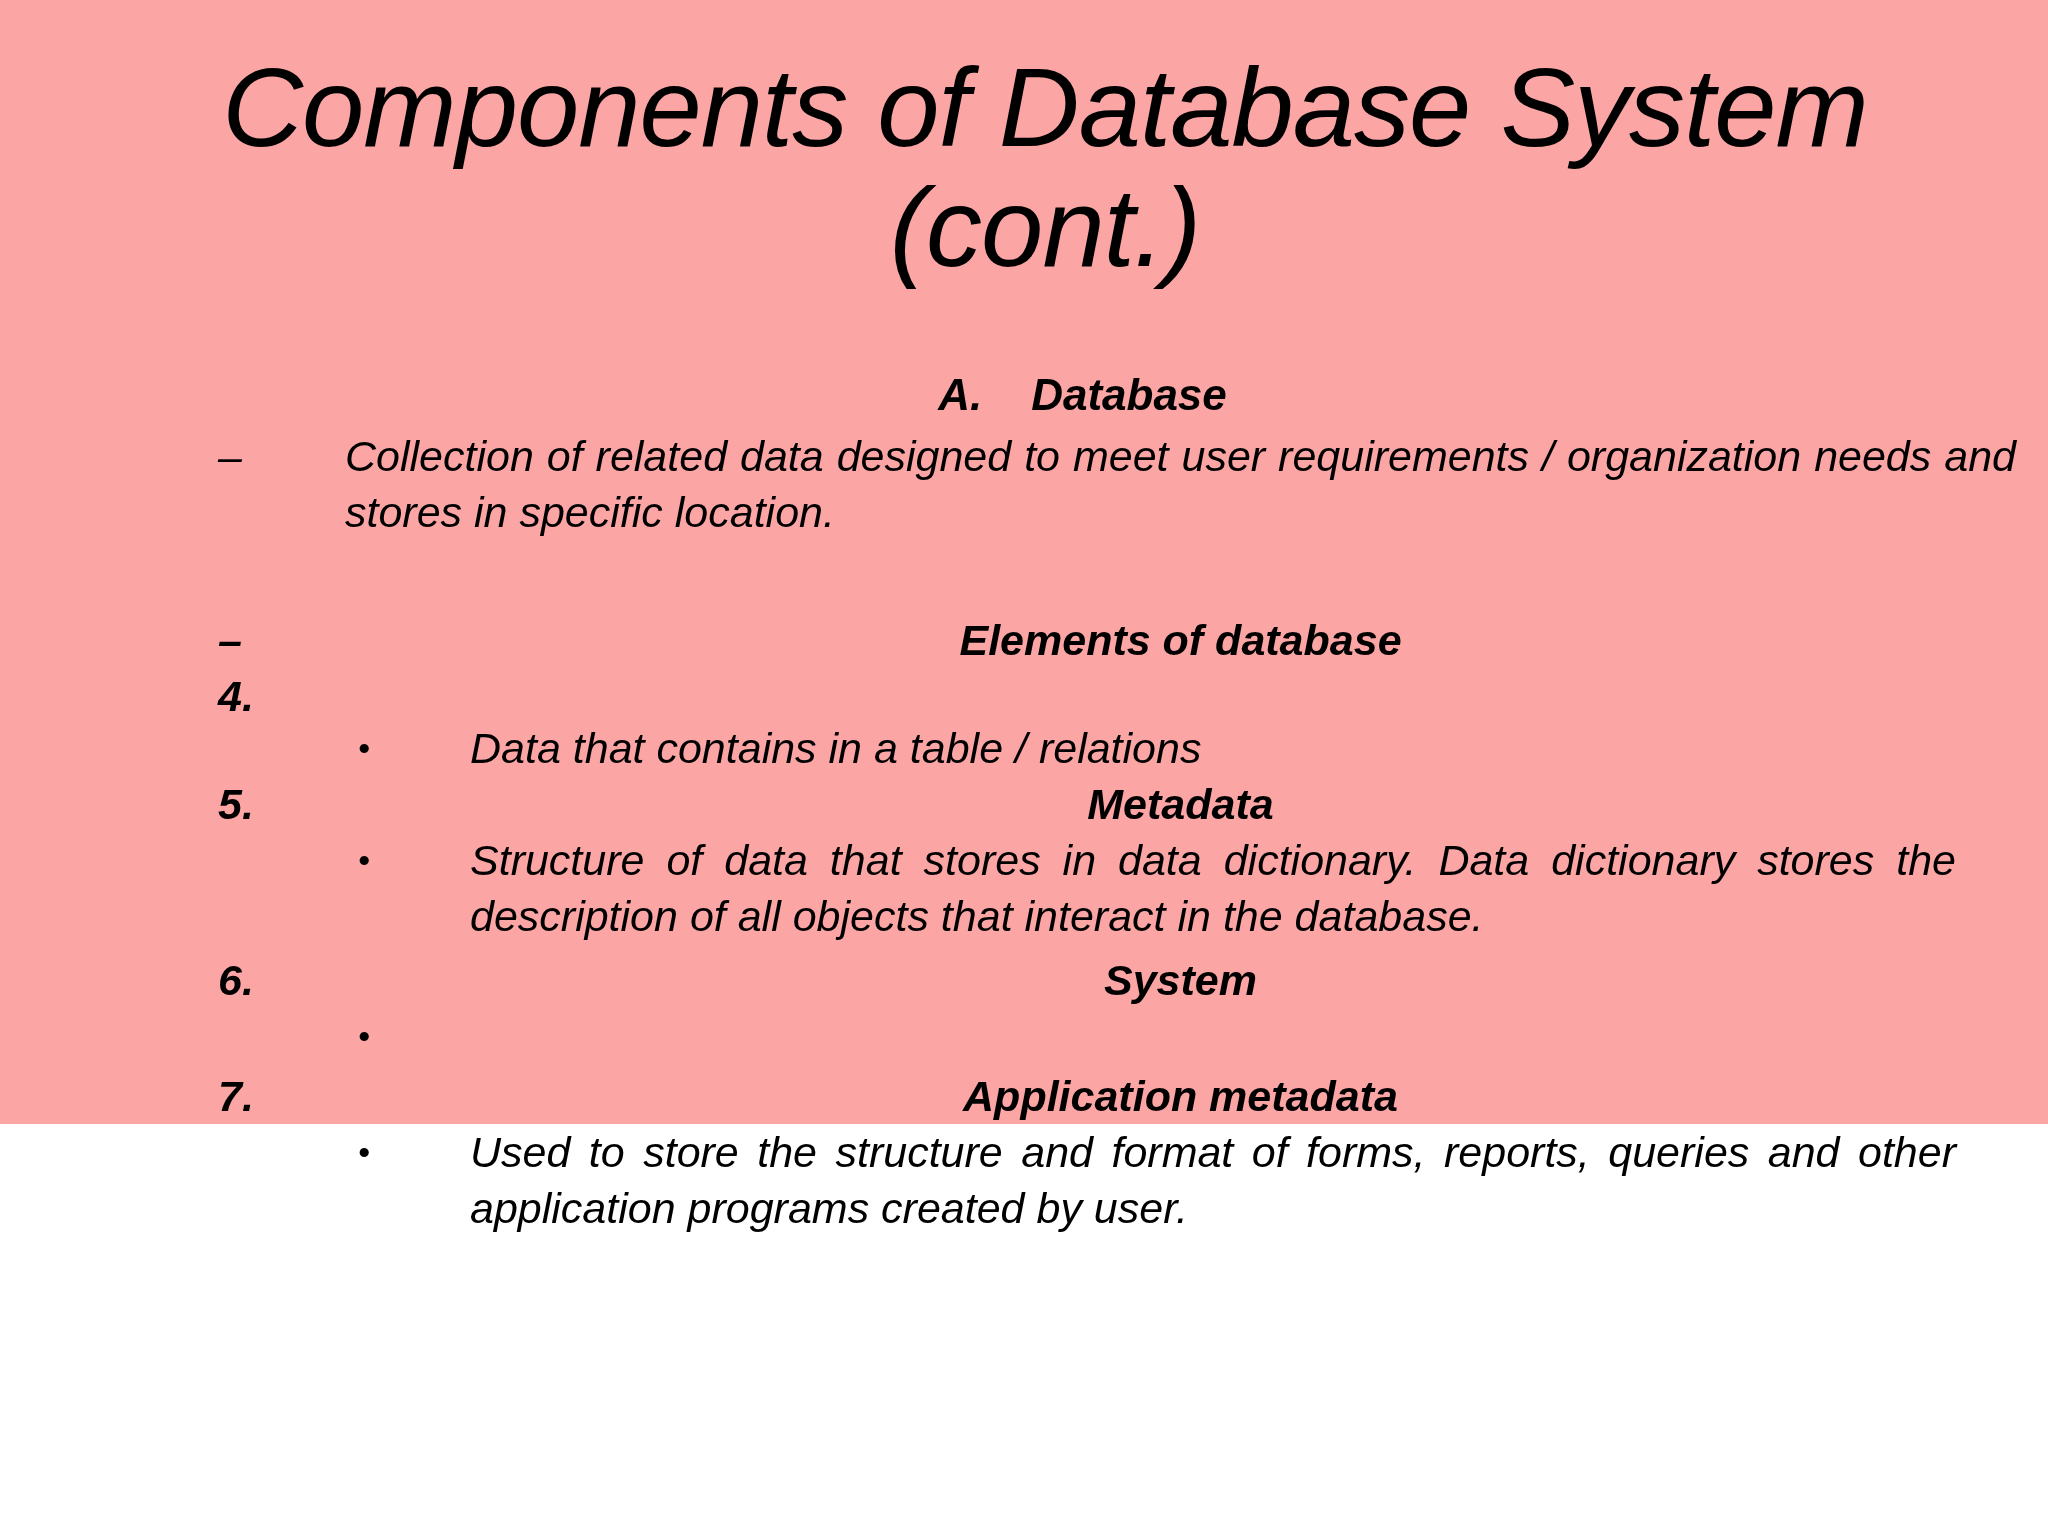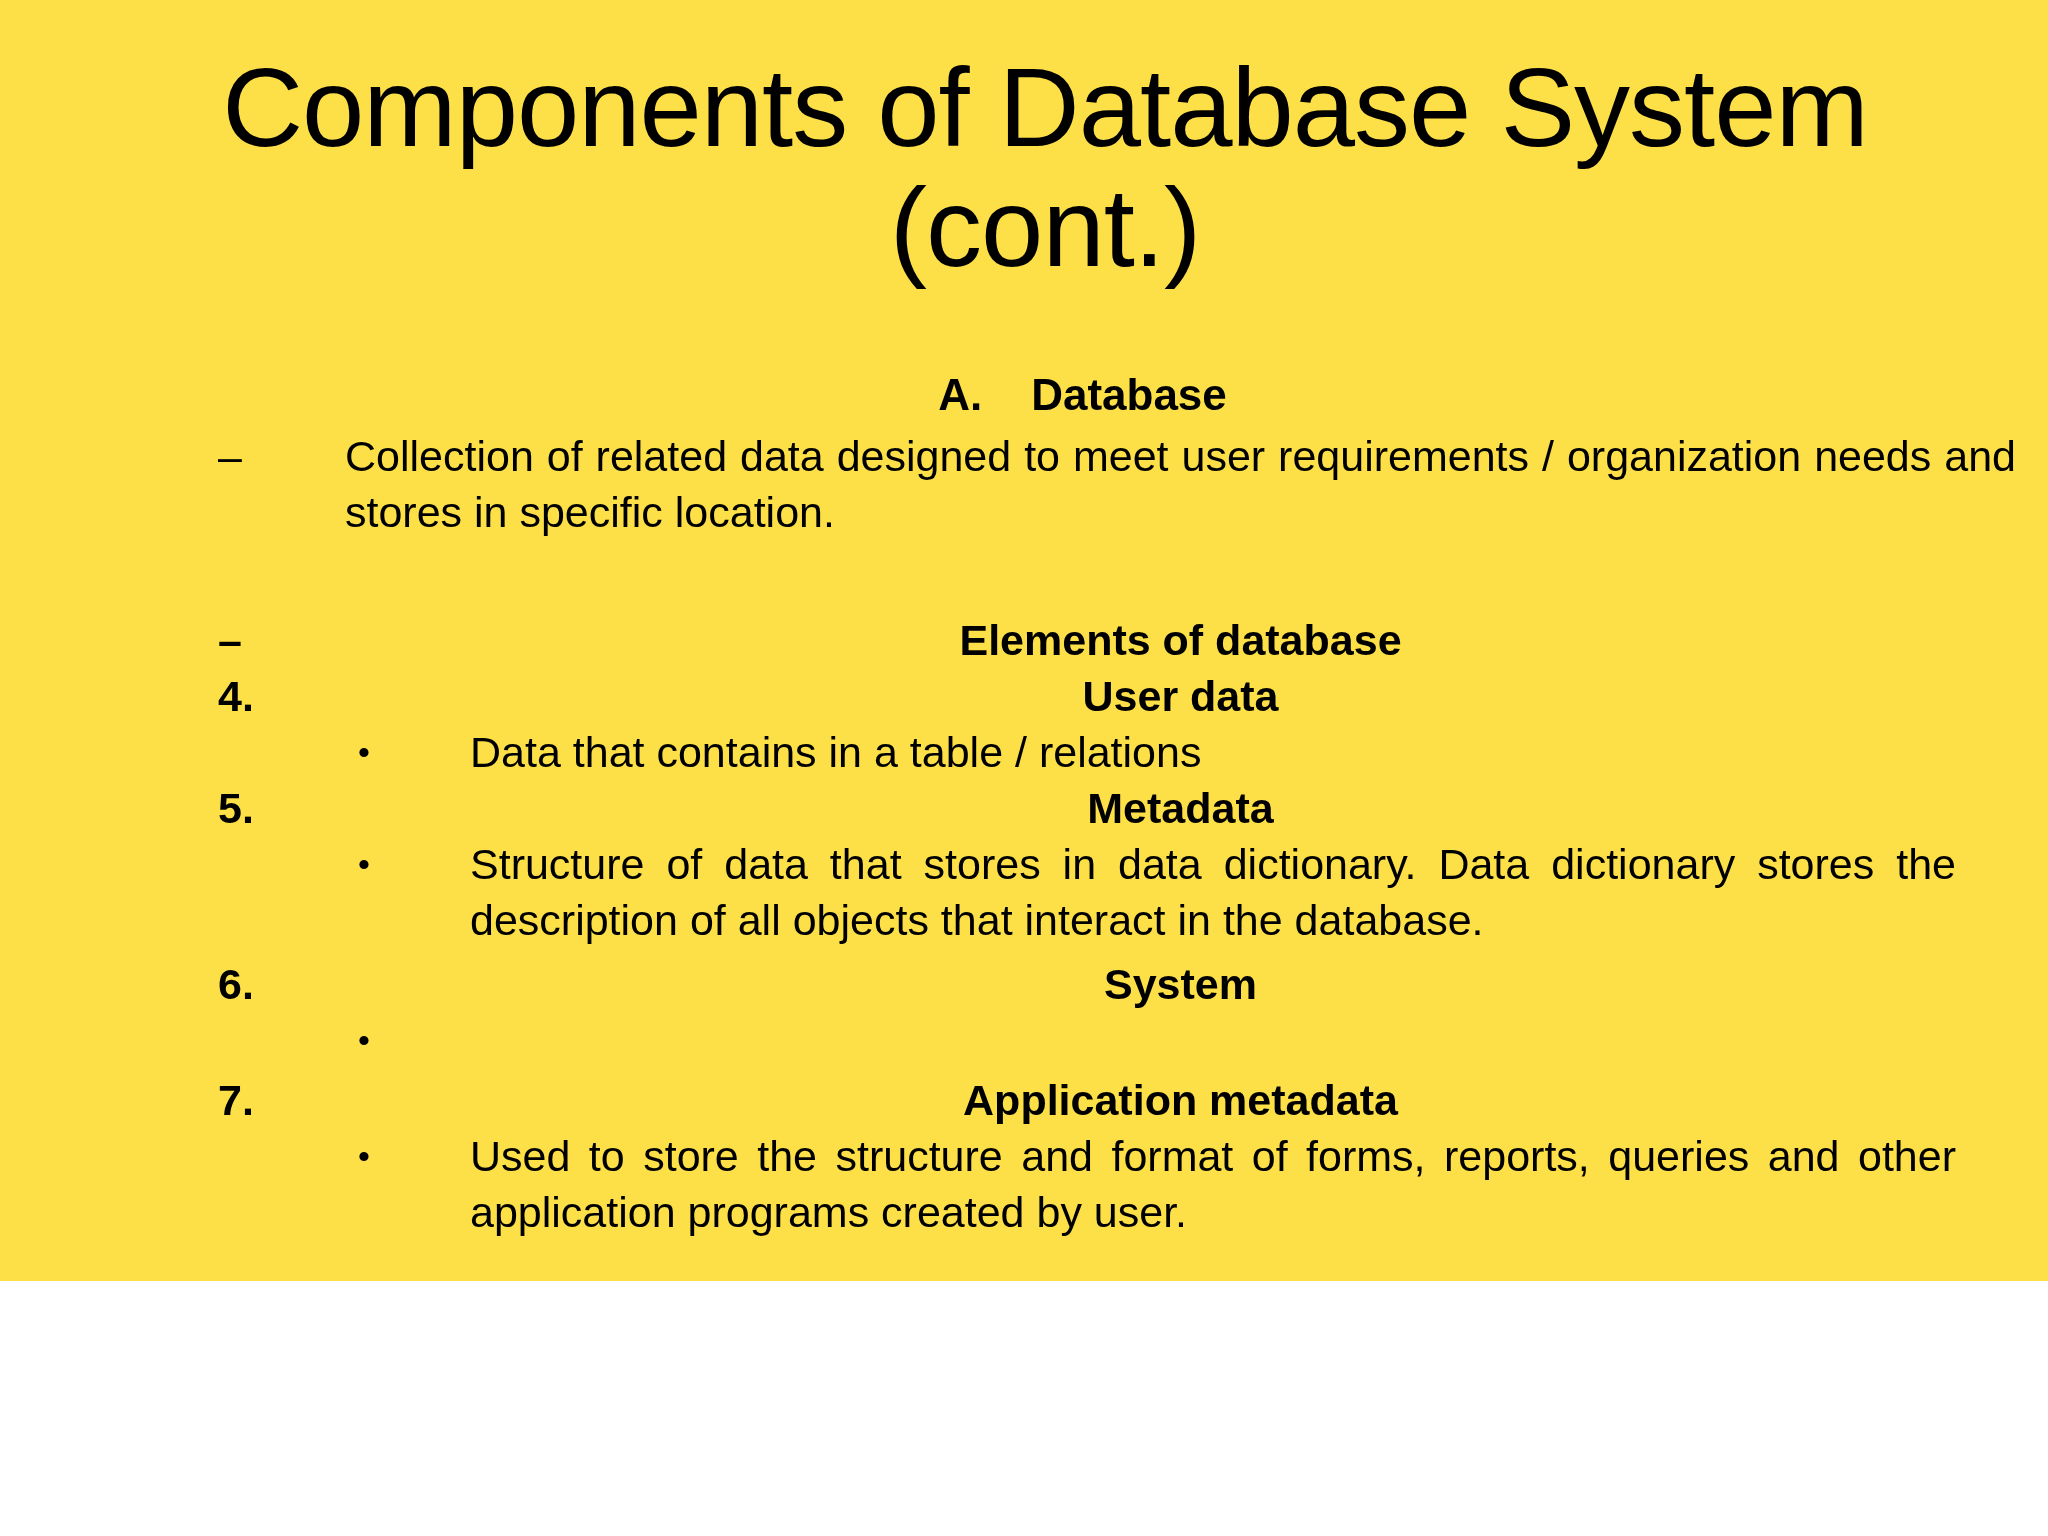--- a/index.html
+++ b/index.html
@@ -12,22 +12,23 @@
     height: 1536px;
     overflow: hidden;
     font-family: "Liberation Sans", sans-serif;
     color: #000000;
     -webkit-font-smoothing: antialiased;
   }
 
   .slide {
     position: relative;
     width: 2048px;
-    height: 1281px;
-    background: #fde047;
+    height: 1124px;
+    background: #fca5a5;
+    font-style: italic;
   }
 
   
   .title-block {
     position: absolute;
     left: 120px;
     top: 48px;
     width: 1850px;
     text-align: center;
   }
@@ -136,21 +137,20 @@
 
     <div class="gap-lg"></div>
 
     <div class="lvl-2 bold">
       <span class="marker">–</span>
       <div class="text">Elements of database</div>
     </div>
 
     <div class="lvl-2 bold">
       <span class="marker">4.</span>
-      <div class="text">User data</div>
     </div>
     <div class="lvl-3 nowrap">
       <span class="marker">•</span>
       <div class="text">Data that contains in a table / relations</div>
     </div>
 
     <div class="lvl-2 bold">
       <span class="marker">5.</span>
       <div class="text">Metadata</div>
     </div>

